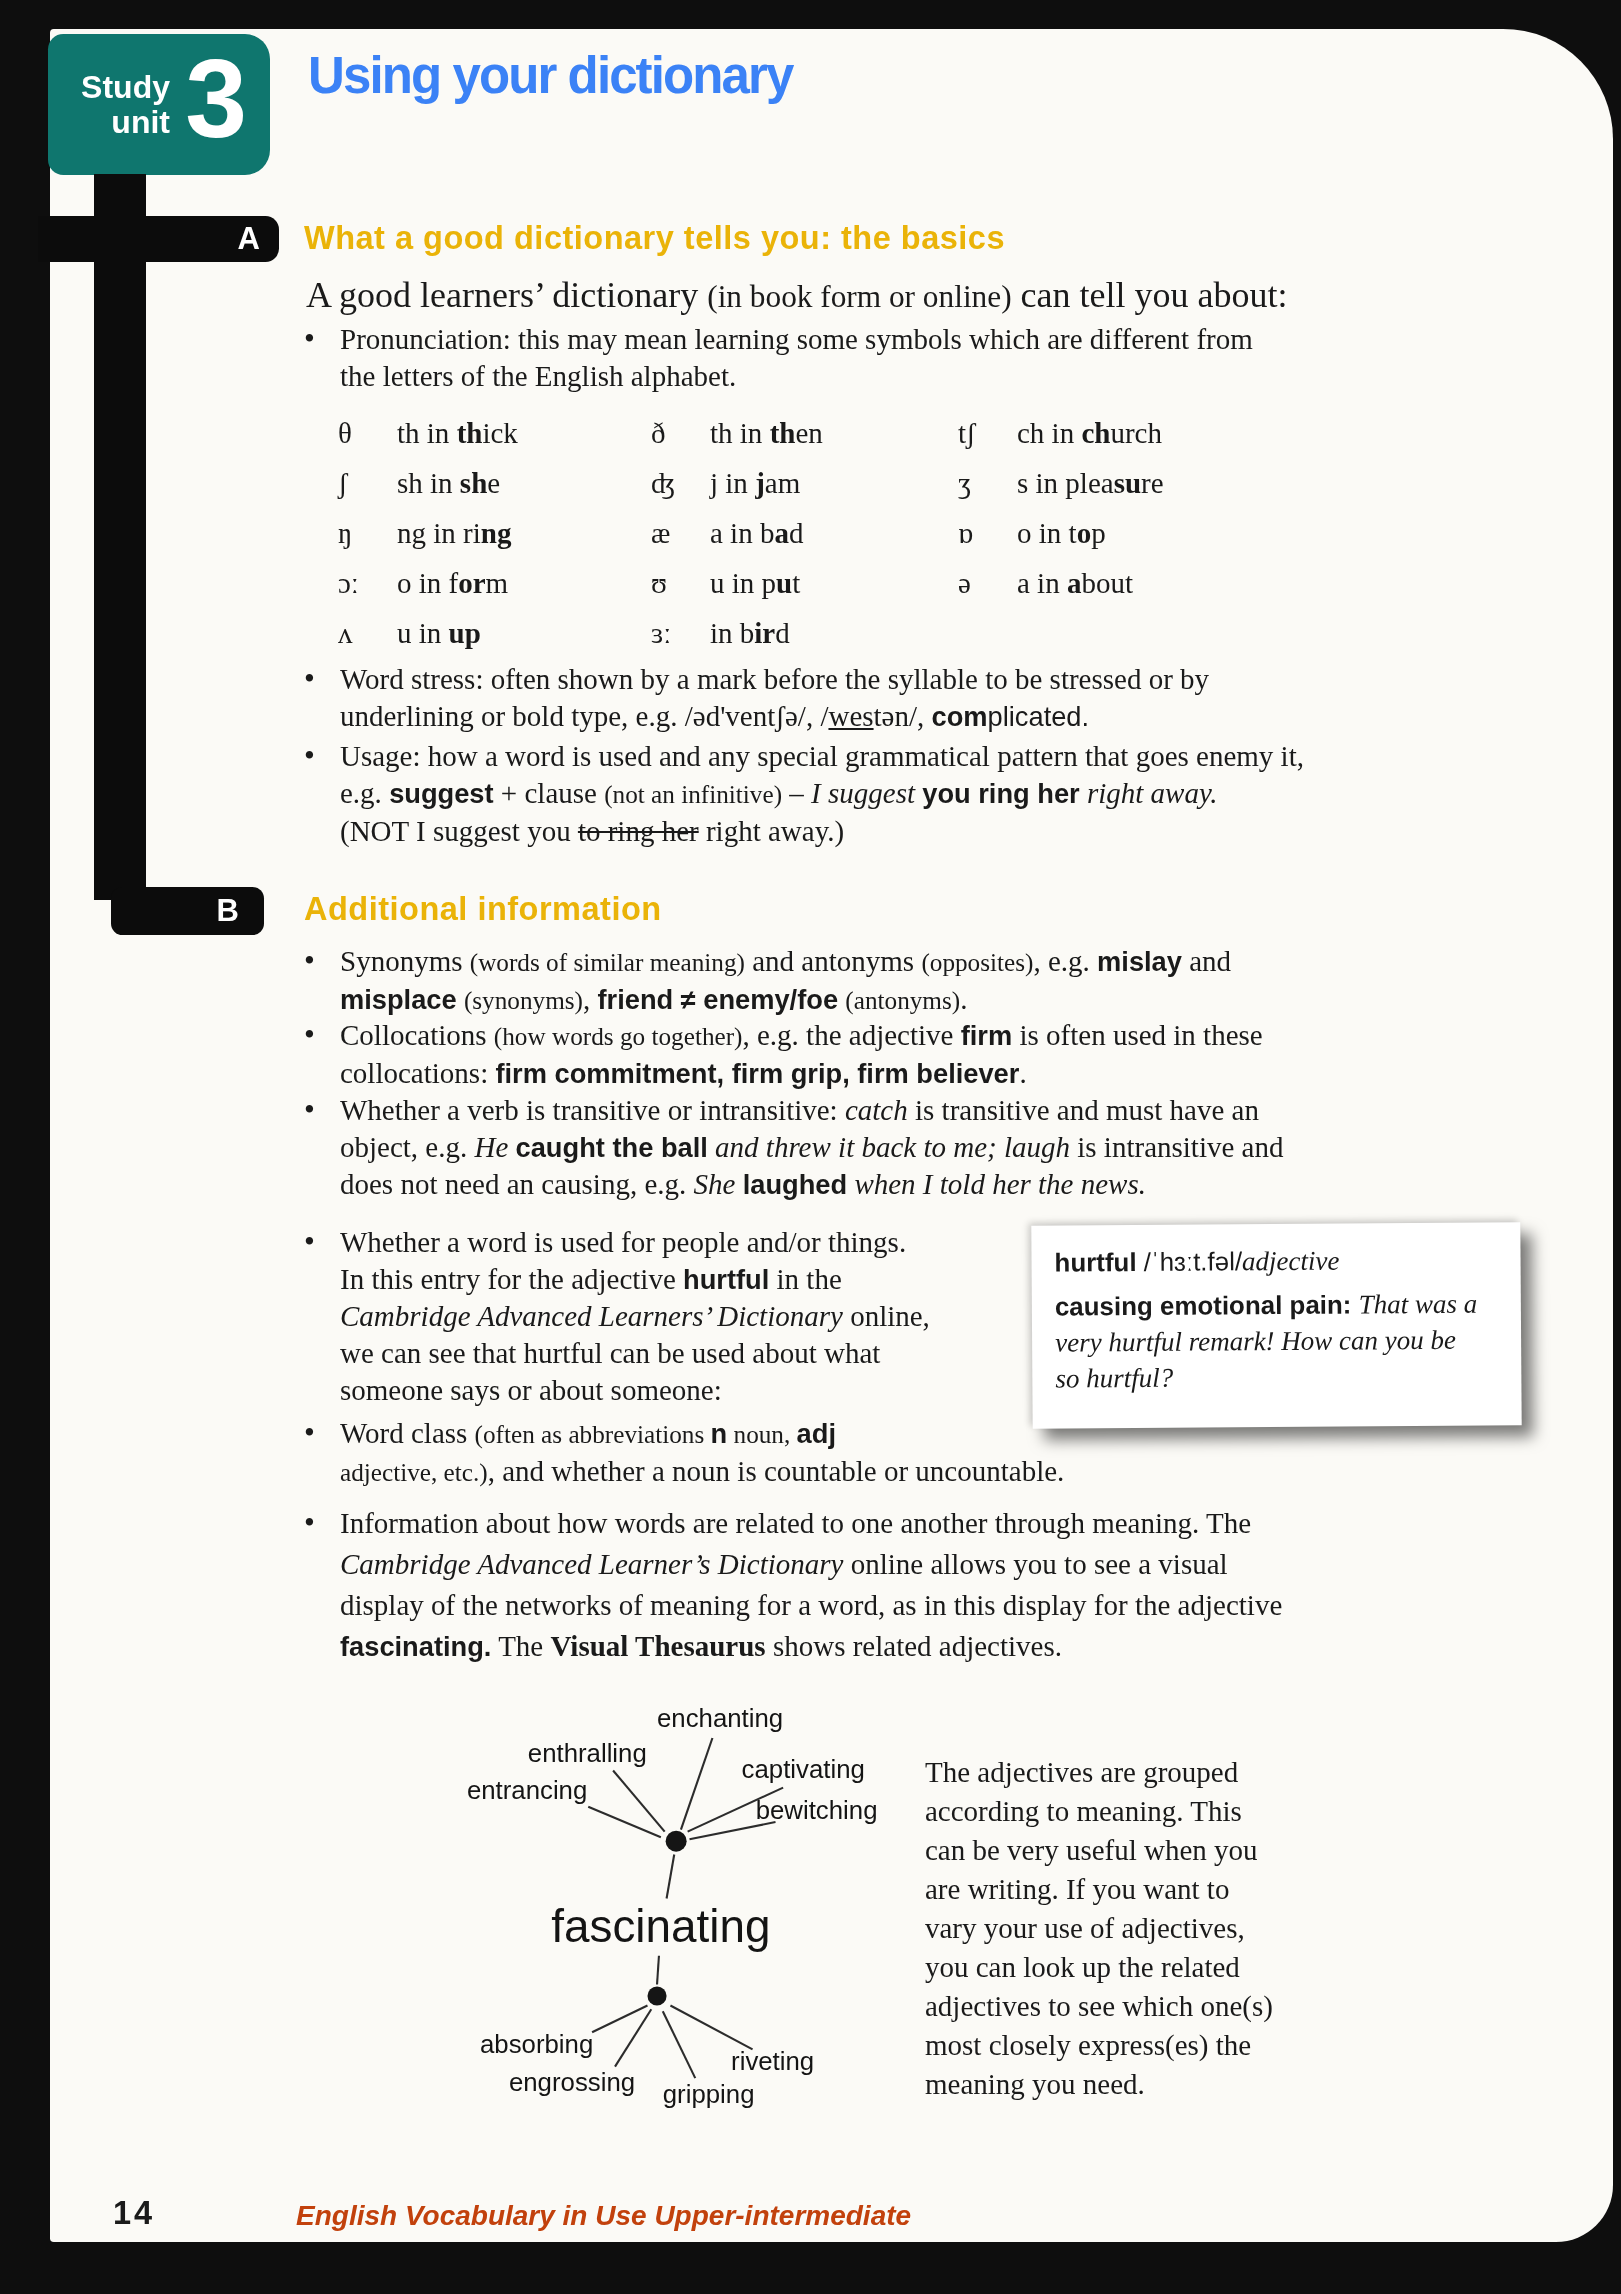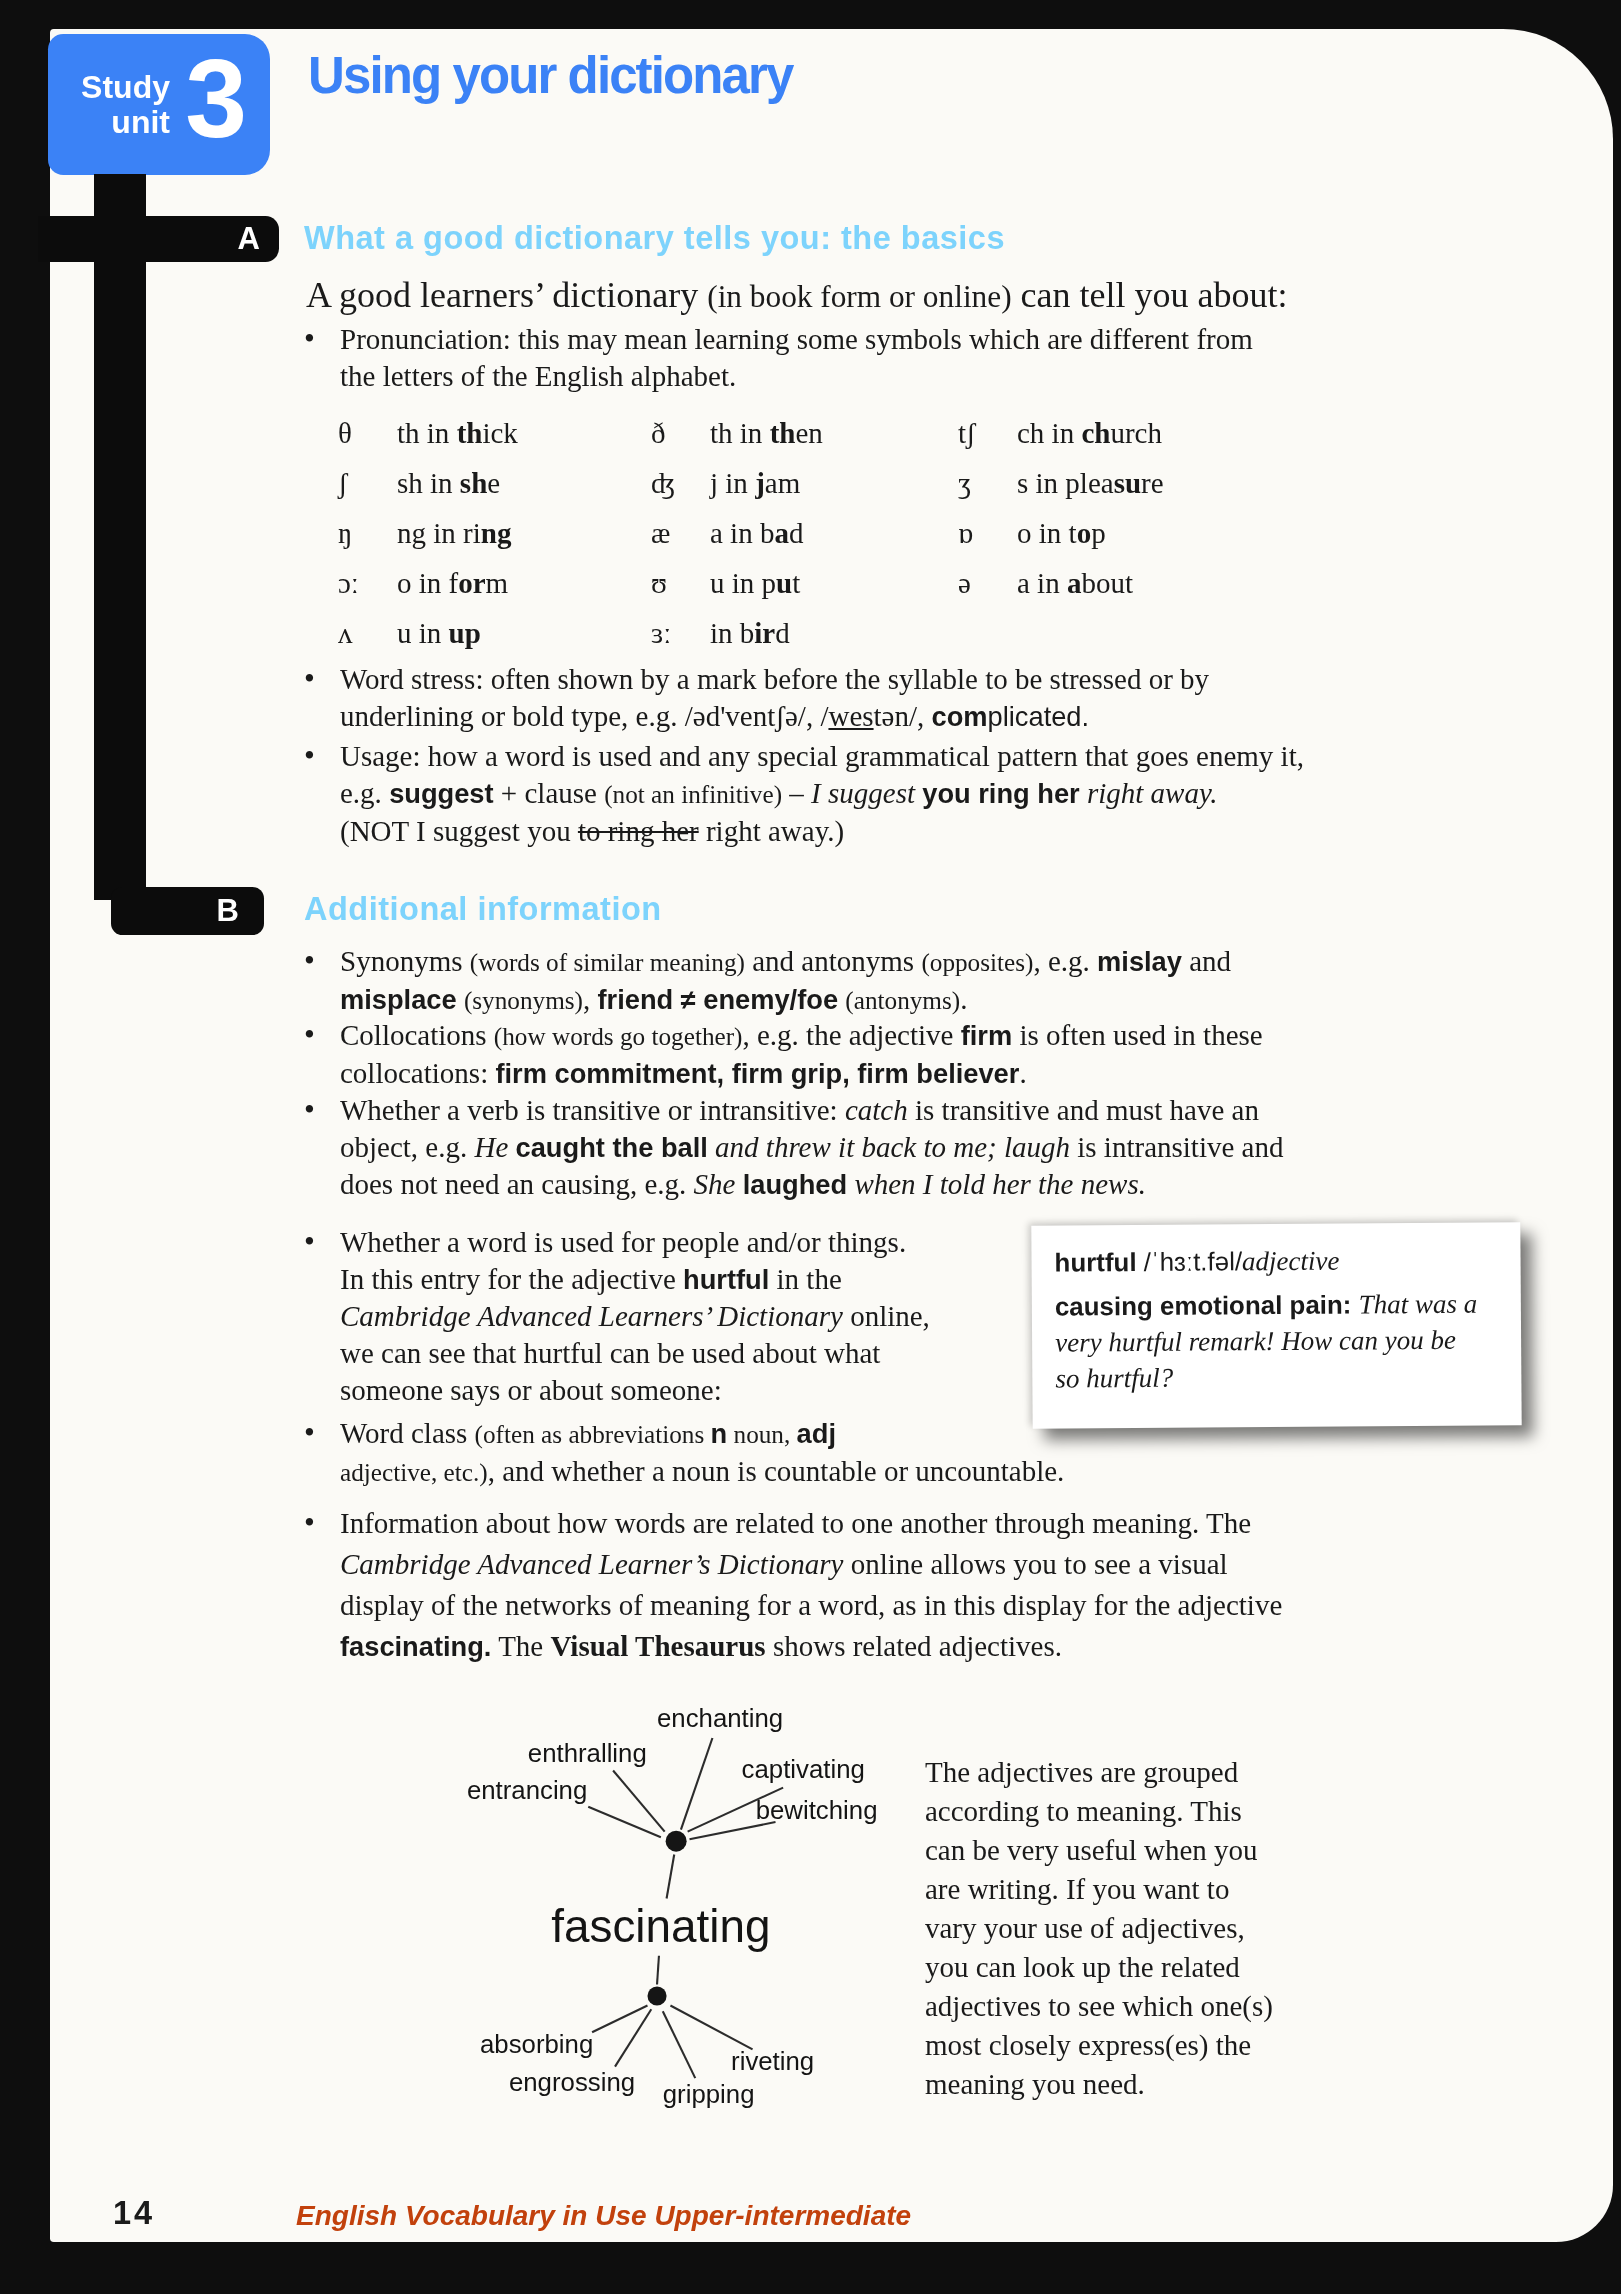--- a/index.html
+++ b/index.html
@@ -1,36 +1,36 @@
 <!DOCTYPE html>
 <html><head>
 <meta charset="utf-8">
 <style>
   *{margin:0;padding:0;box-sizing:border-box}
   html,body{width:1621px;height:2294px}
   body{position:relative;background:#0e0e0e;font-family:"Liberation Serif",serif;color:#1a1a1a;overflow:hidden}
   .page{position:absolute;left:50px;top:29px;right:7.6px;bottom:52px;background:#fbfaf6;border-radius:3.8px 110px 57px 3.8px}
 
   
-  .unit-box{position:absolute;left:48px;top:34px;width:222px;height:141px;background:#3b82f6;border-radius:15.3px 25px 25px 15.3px;
+  .unit-box{position:absolute;left:48px;top:34px;width:222px;height:141px;background:#0f766e;border-radius:15.3px 25px 25px 15.3px;
     display:flex;align-items:center;justify-content:flex-end;gap:15.3px;padding-right:23px;color:#fff;
     font-family:"Liberation Sans",sans-serif}
   .unit-words{text-align:right;font-size:32px;font-weight:bold;line-height:35px}
   .unit-number{font-size:111px;font-weight:bold;line-height:1;margin-top:-9.6px}
   .main-title{position:absolute;left:308px;top:46px;font-family:"Liberation Sans",sans-serif;font-weight:bold;
     font-size:51px;letter-spacing:-1.9px;color:#3b82f6}
 
   
   .vbar{position:absolute;left:94px;top:174px;width:52px;height:726px;background:#0c0c0c}
   .sec-bar{position:absolute;background:#0c0c0c;color:#fff;font-family:"Liberation Sans",sans-serif;font-weight:bold;
     font-size:31px;display:flex;align-items:center;justify-content:flex-end}
   .abar{left:38px;top:216px;width:241px;height:46px;border-radius:0 13.4px 13.4px 0;padding-right:19px}
   .bbar{left:111px;top:887px;width:153px;height:48px;border-radius:11.5px;padding-right:25px}
 
-  .sec-heading{position:absolute;font-family:"Liberation Sans",sans-serif;font-size:32.5px;color:#7dd3fc;letter-spacing:0.5px}
+  .sec-heading{position:absolute;font-family:"Liberation Sans",sans-serif;font-size:32.5px;color:#eab308;letter-spacing:0.5px}
   #heading-a{left:304px;top:220px}
   #heading-b{left:304px;top:891px}
 
   
   .para{position:absolute;font-size:36px;line-height:37px}
   .tl{white-space:nowrap}
   .bullet{position:absolute;padding-left:36px;font-size:29px;line-height:37px}
   .bullet::before{content:"\2022";position:absolute;left:0;top:-1px;font-size:31px}
   .b{font-weight:bold}
   .i{font-style:italic}

